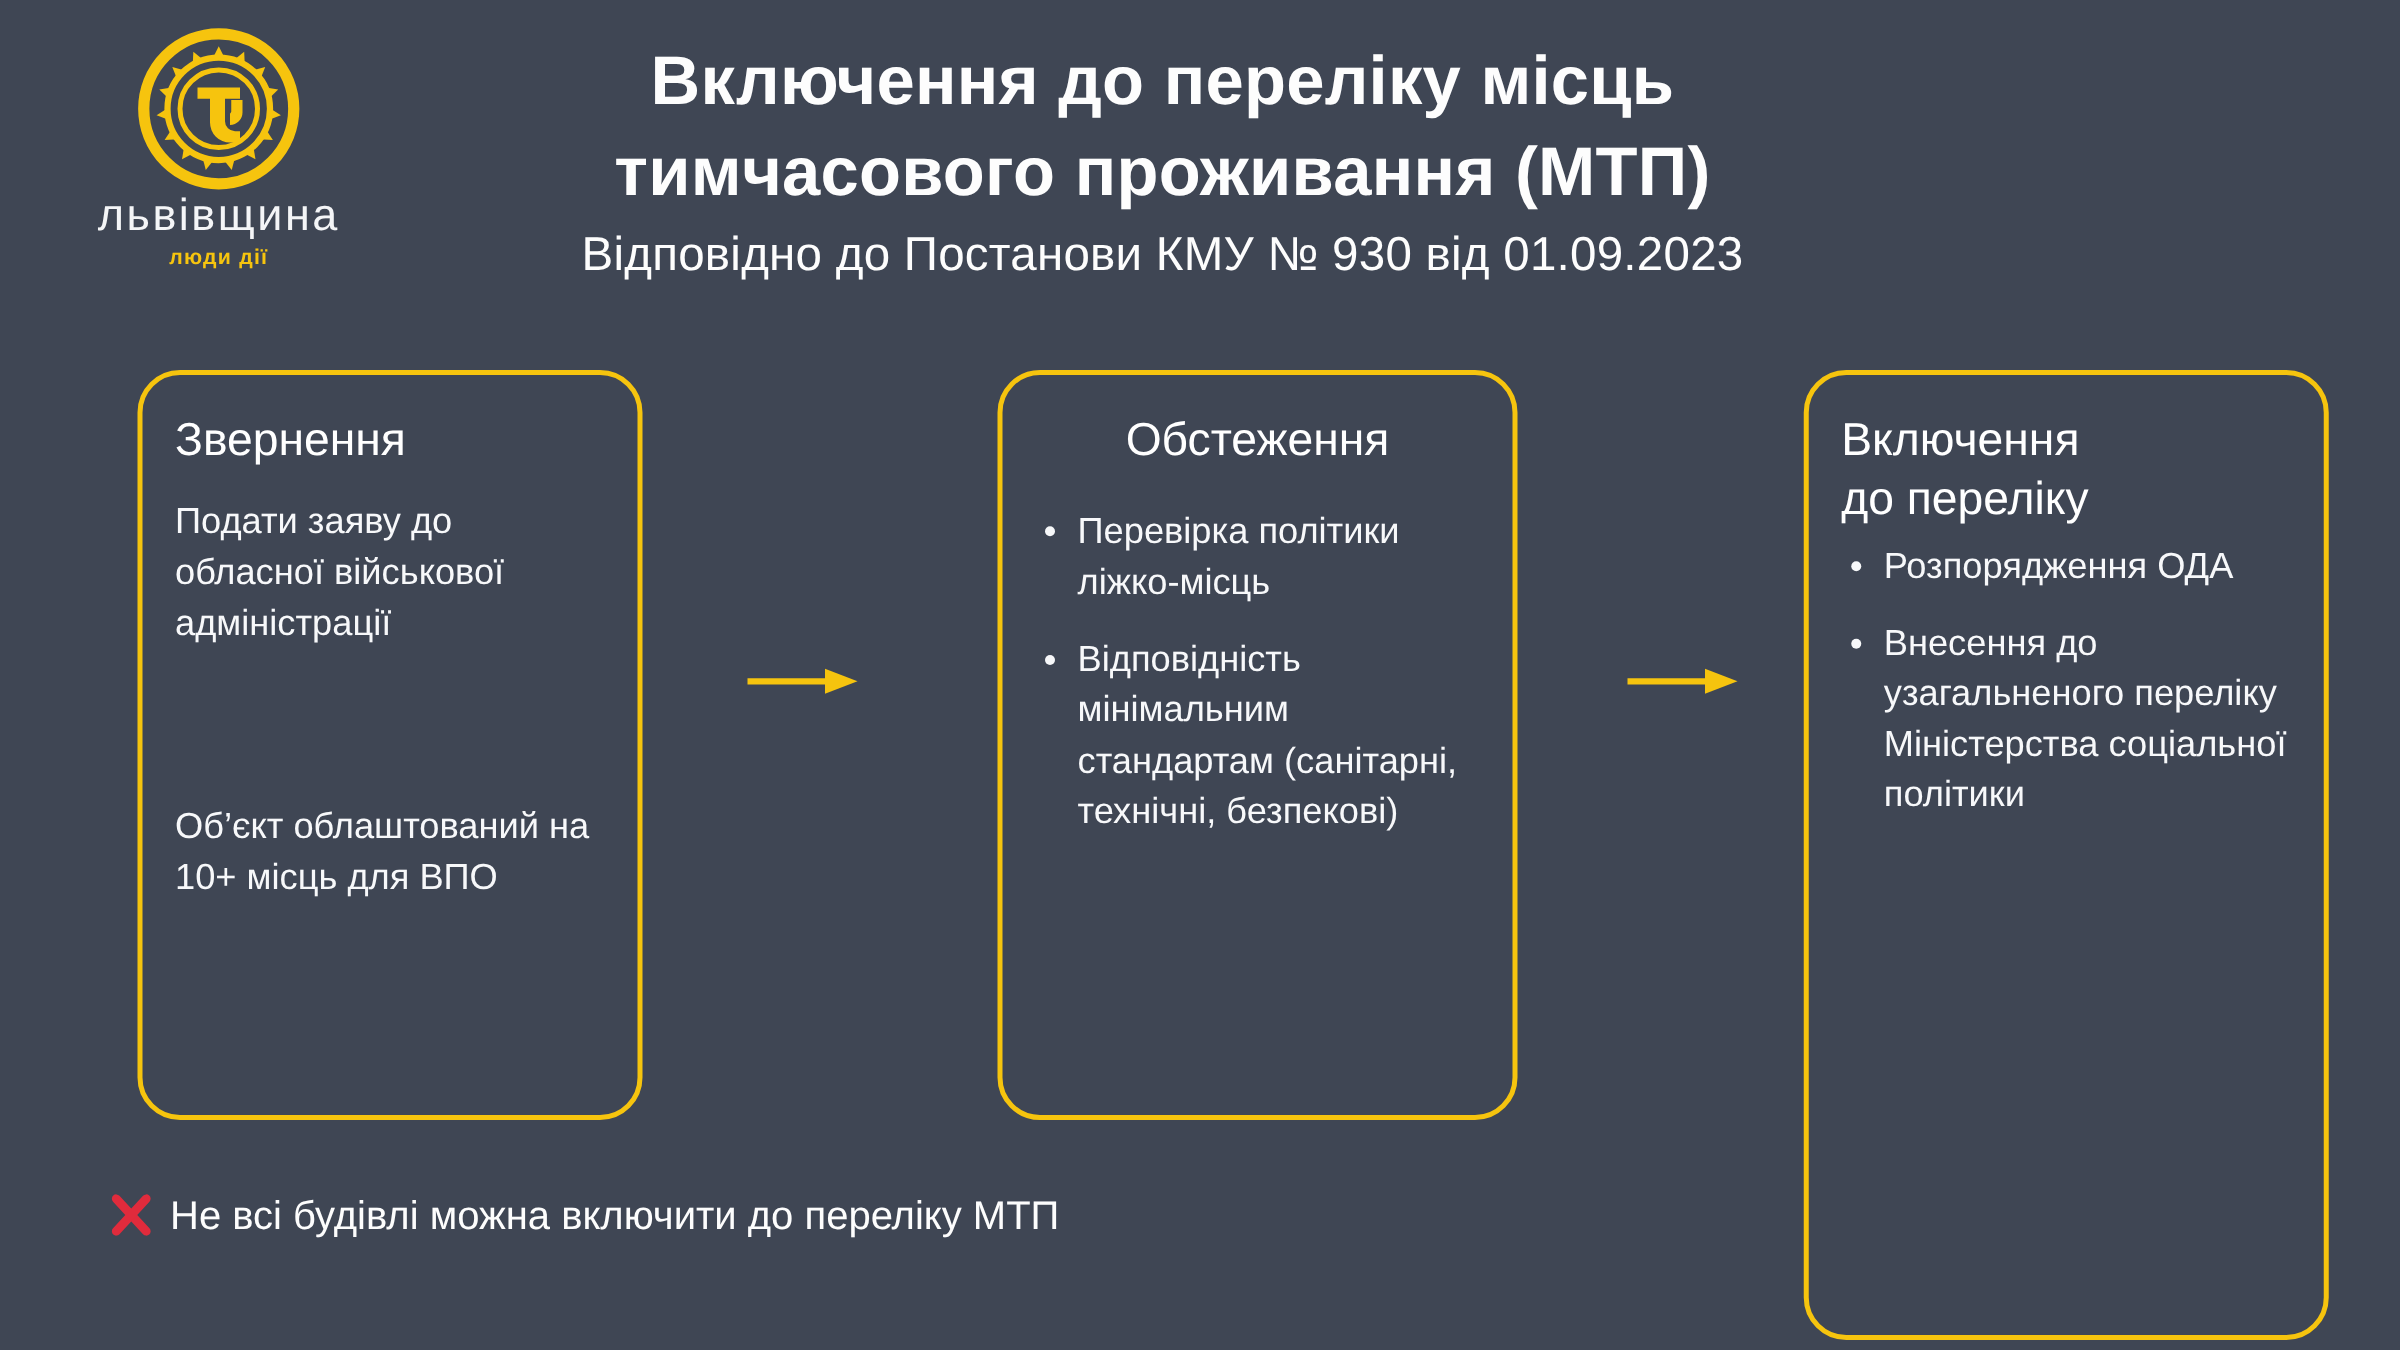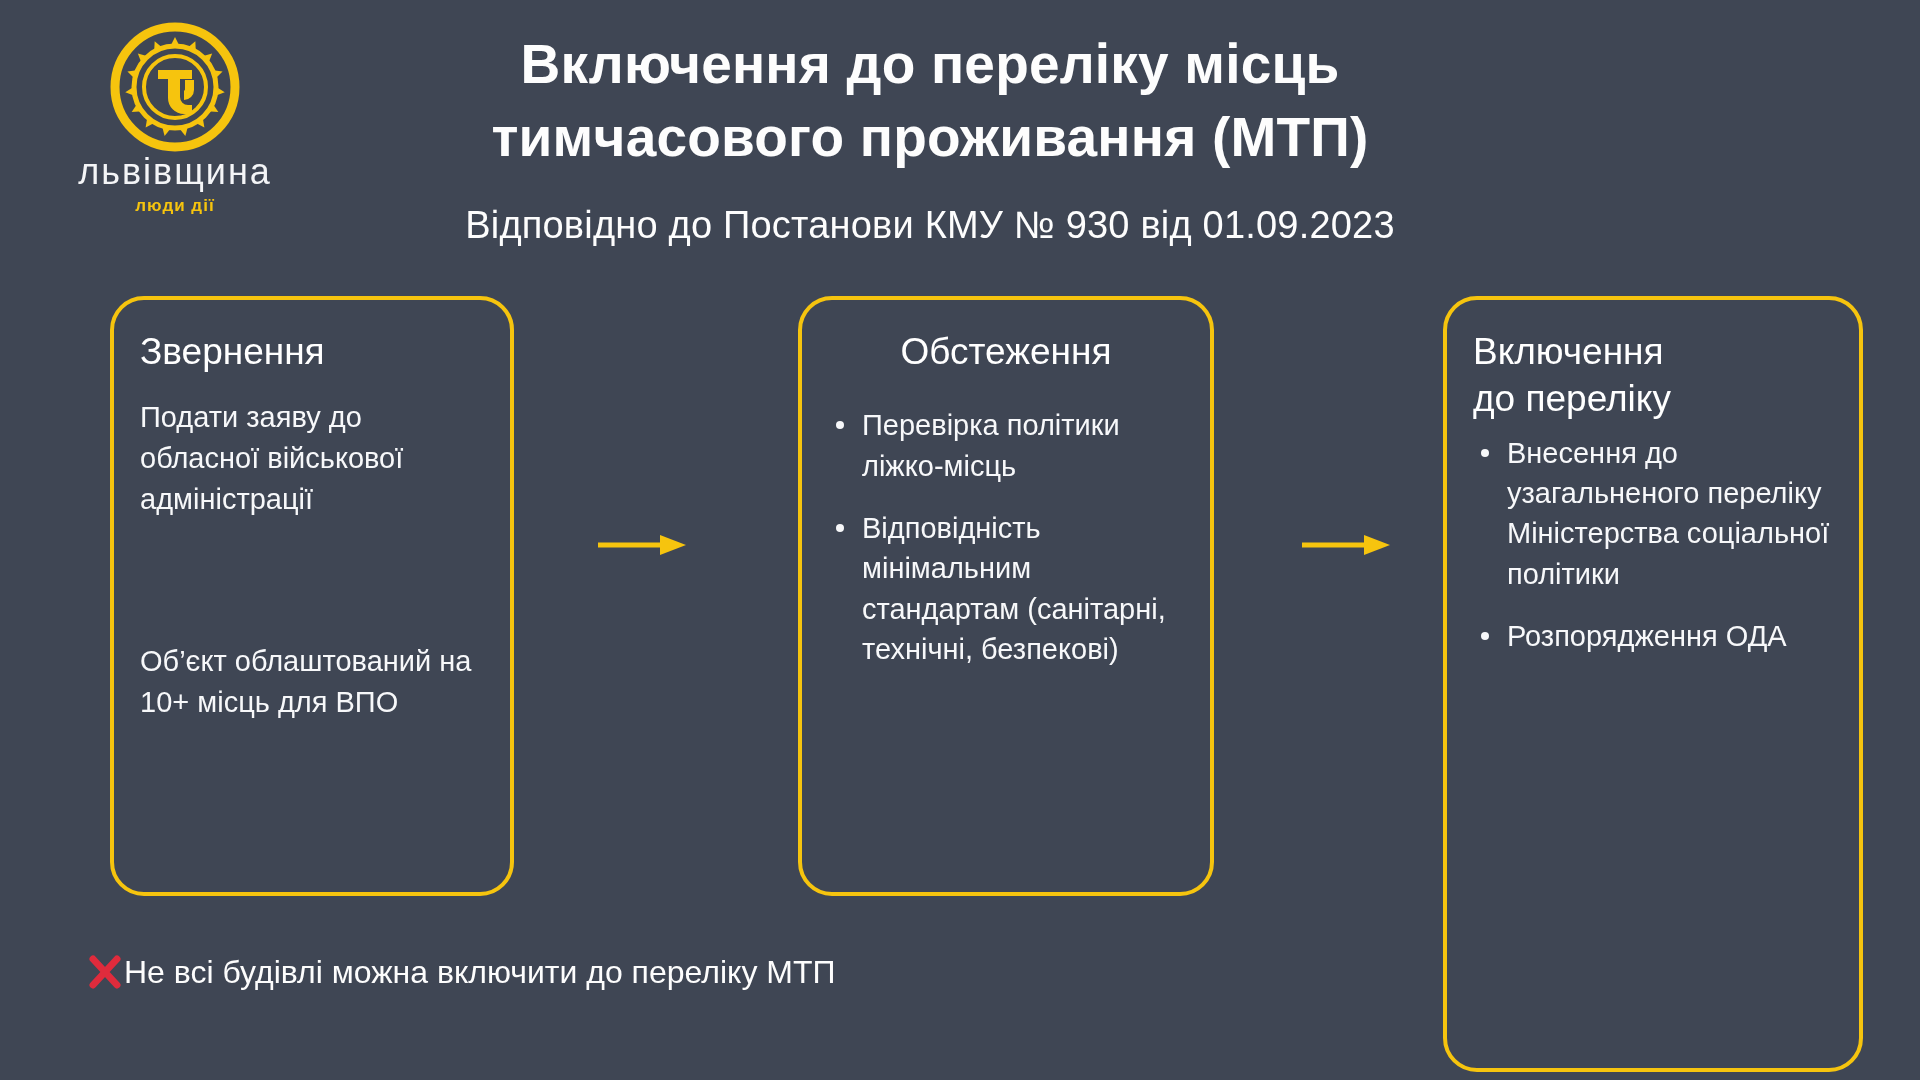--- a/index.html
+++ b/index.html
@@ -65,21 +65,21 @@
     font-size: 55px;
     font-weight: bold;
     line-height: 1.32;
     color: #fdfdfd;
     letter-spacing: 0.2px;
   }
   .subtitle {
     font-size: 38px;
     line-height: 1.3;
     color: #fdfdfd;
-    margin-top: 28px;
+    margin-top: 7px;
     letter-spacing: 0.2px;
   }
 
   
   .flow {
     position: absolute;
     left: 0;
     top: 296px;
     width: 1920px;
     height: 630px;
@@ -148,21 +148,21 @@
   #arrow-1 { left: 596px; }
   #arrow-2 { left: 1300px; }
 
   
   .note {
     position: absolute;
     left: 88px;
     top: 955px;
     display: flex;
     align-items: center;
-    gap: 2px;
+    gap: 14px;
   }
   .note-x {
     width: 34px;
     height: 34px;
     flex: 0 0 auto;
   }
   .note-text {
     font-size: 32px;
     color: #fdfdfd;
     line-height: 1;
@@ -272,25 +272,25 @@
     <line x1="2" y1="13" x2="66" y2="13" stroke="#f6c40e" stroke-width="5"></line>
     <polygon points="64,3 90,13 64,23" fill="#f6c40e"></polygon>
   </svg>
 
   <div class="card" id="card-3">
     <div class="card-title">Включення
 до переліку</div>
     <ul class="bullets">
       <li>
         <span class="dot"></span>
-        <span>Внесення до узагальненого переліку Міністерства соціальної політики</span>
+        <span>Розпорядження ОДА</span>
       </li>
       <li>
         <span class="dot"></span>
-        <span>Розпорядження ОДА</span>
+        <span>Внесення до узагальненого переліку Міністерства соціальної політики</span>
       </li>
     </ul>
   </div>
 </div>
 
 <div class="note">
   <svg class="note-x" viewBox="0 0 34 34">
     <line x1="5" y1="4" x2="29" y2="30" stroke="#e02b3c" stroke-width="7" stroke-linecap="round"></line>
     <line x1="29" y1="4" x2="5" y2="30" stroke="#e02b3c" stroke-width="7" stroke-linecap="round"></line>
   </svg>

